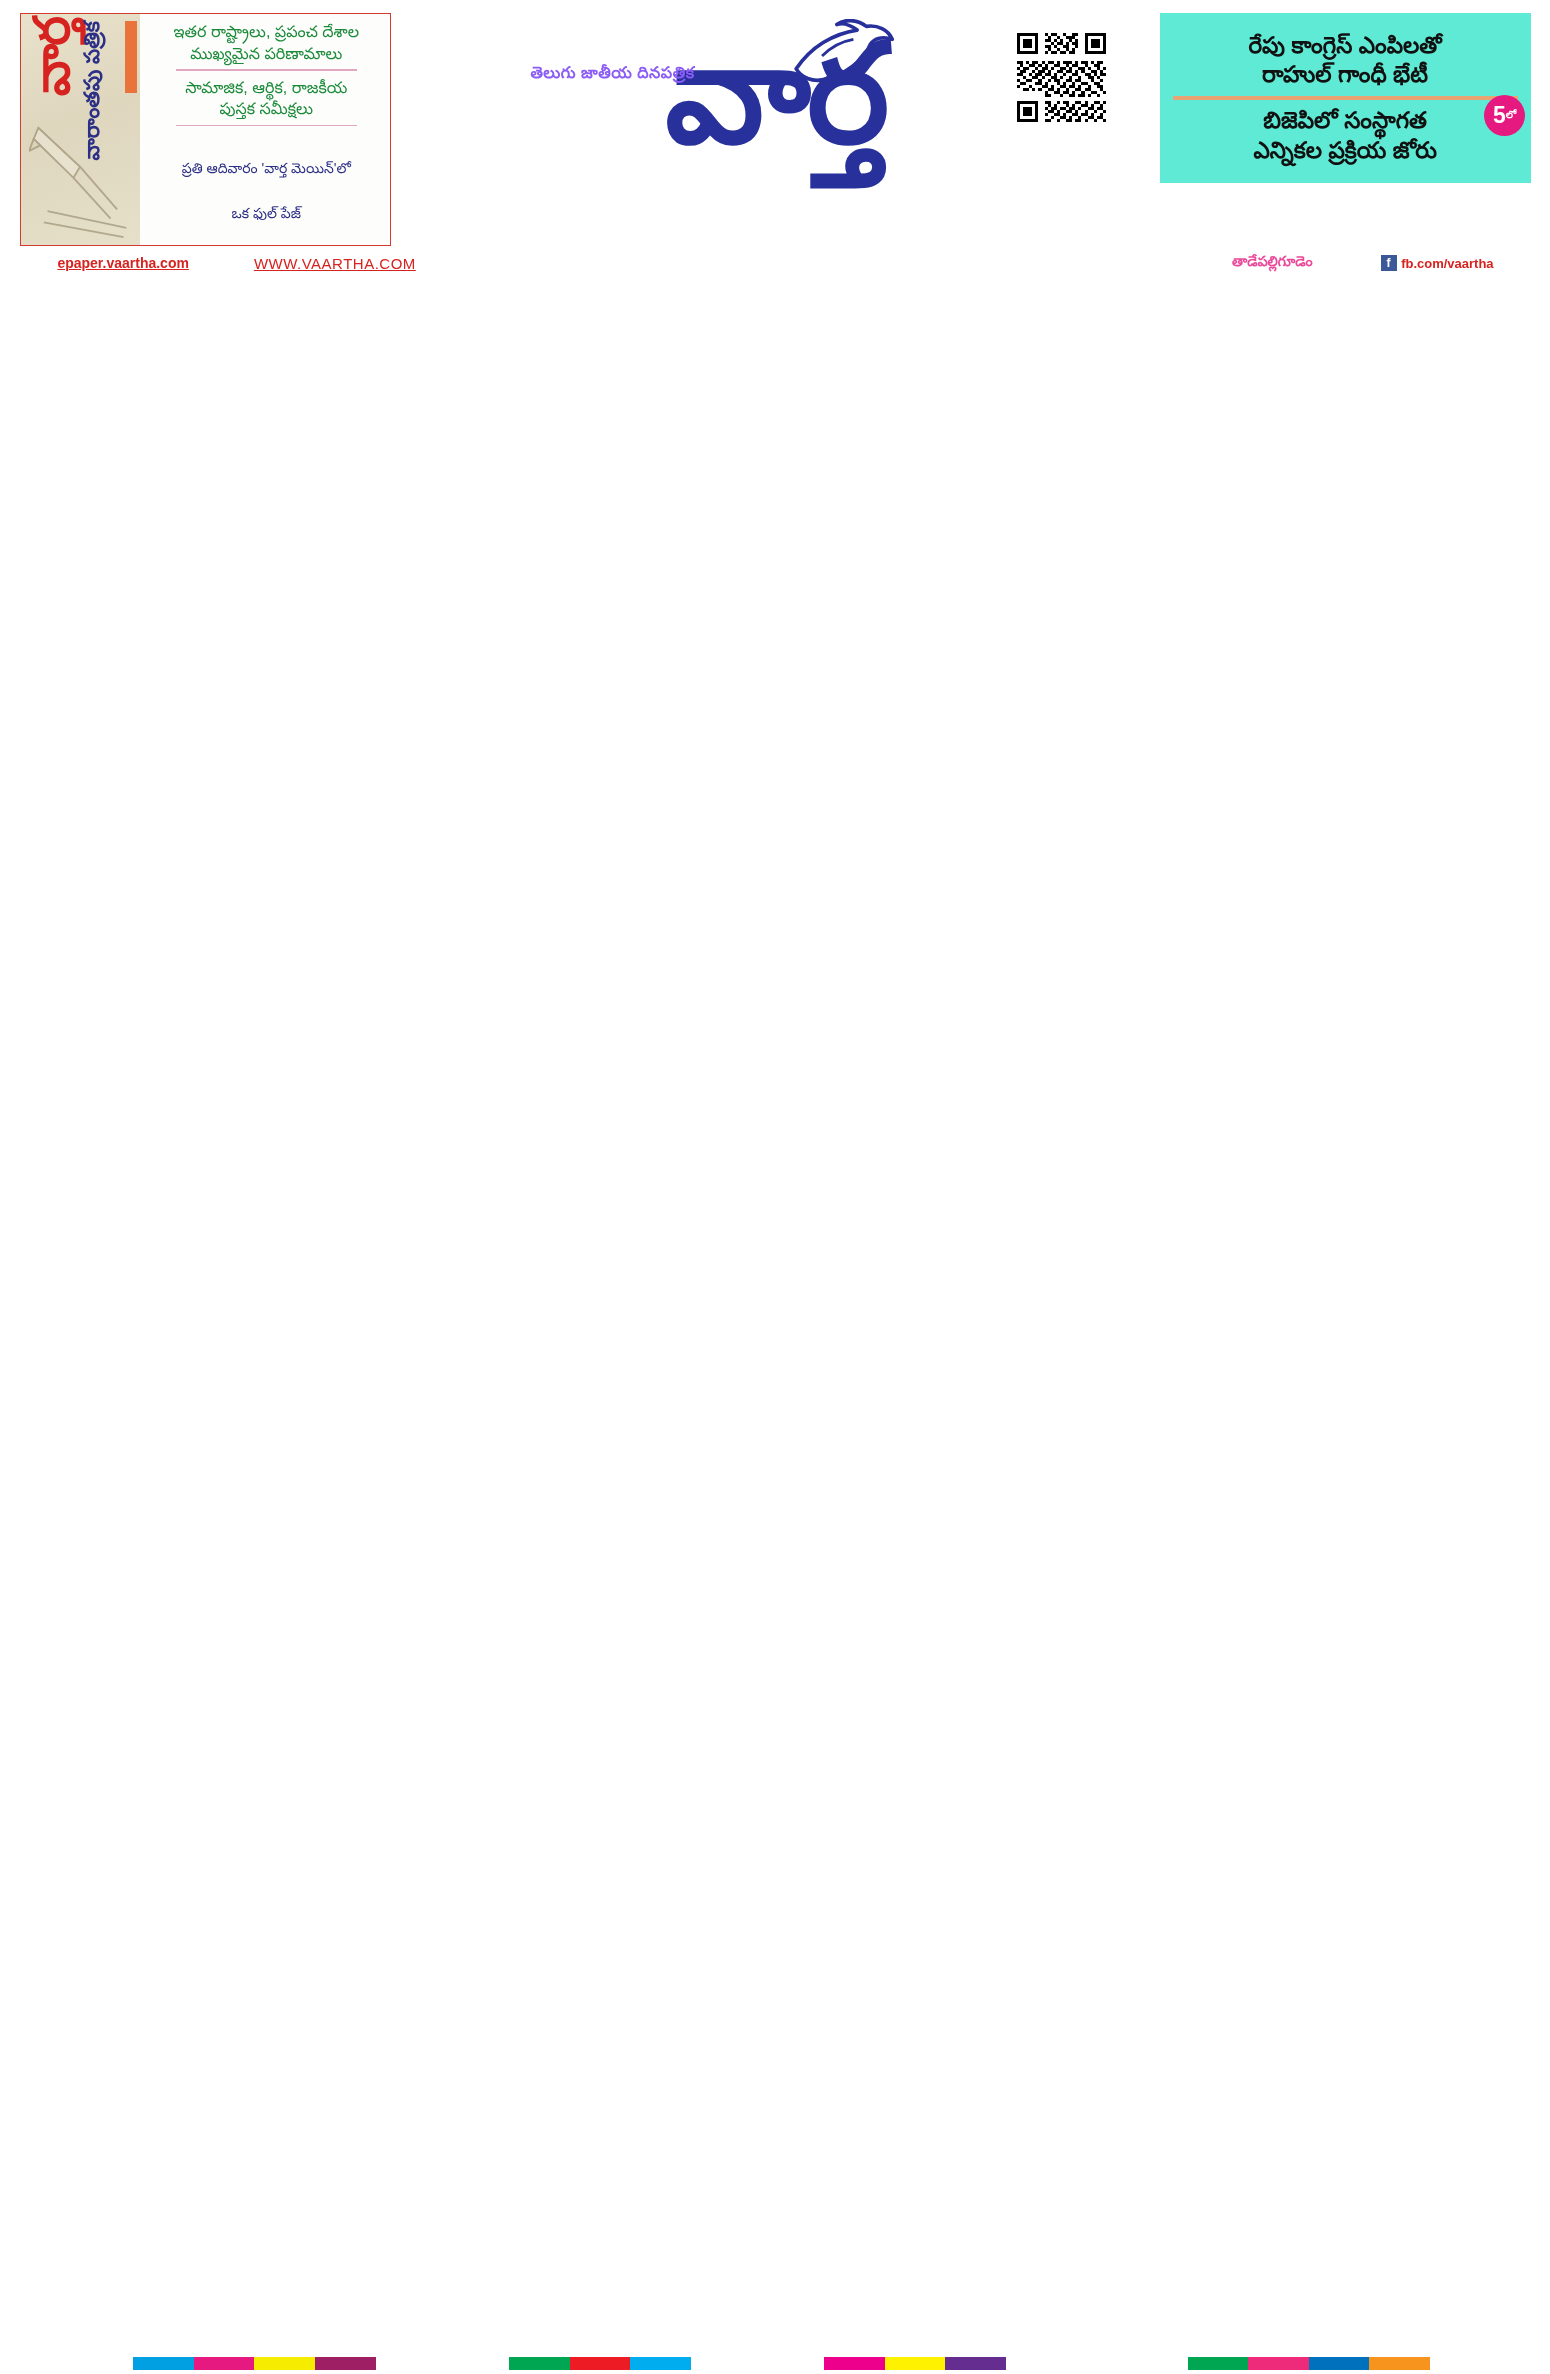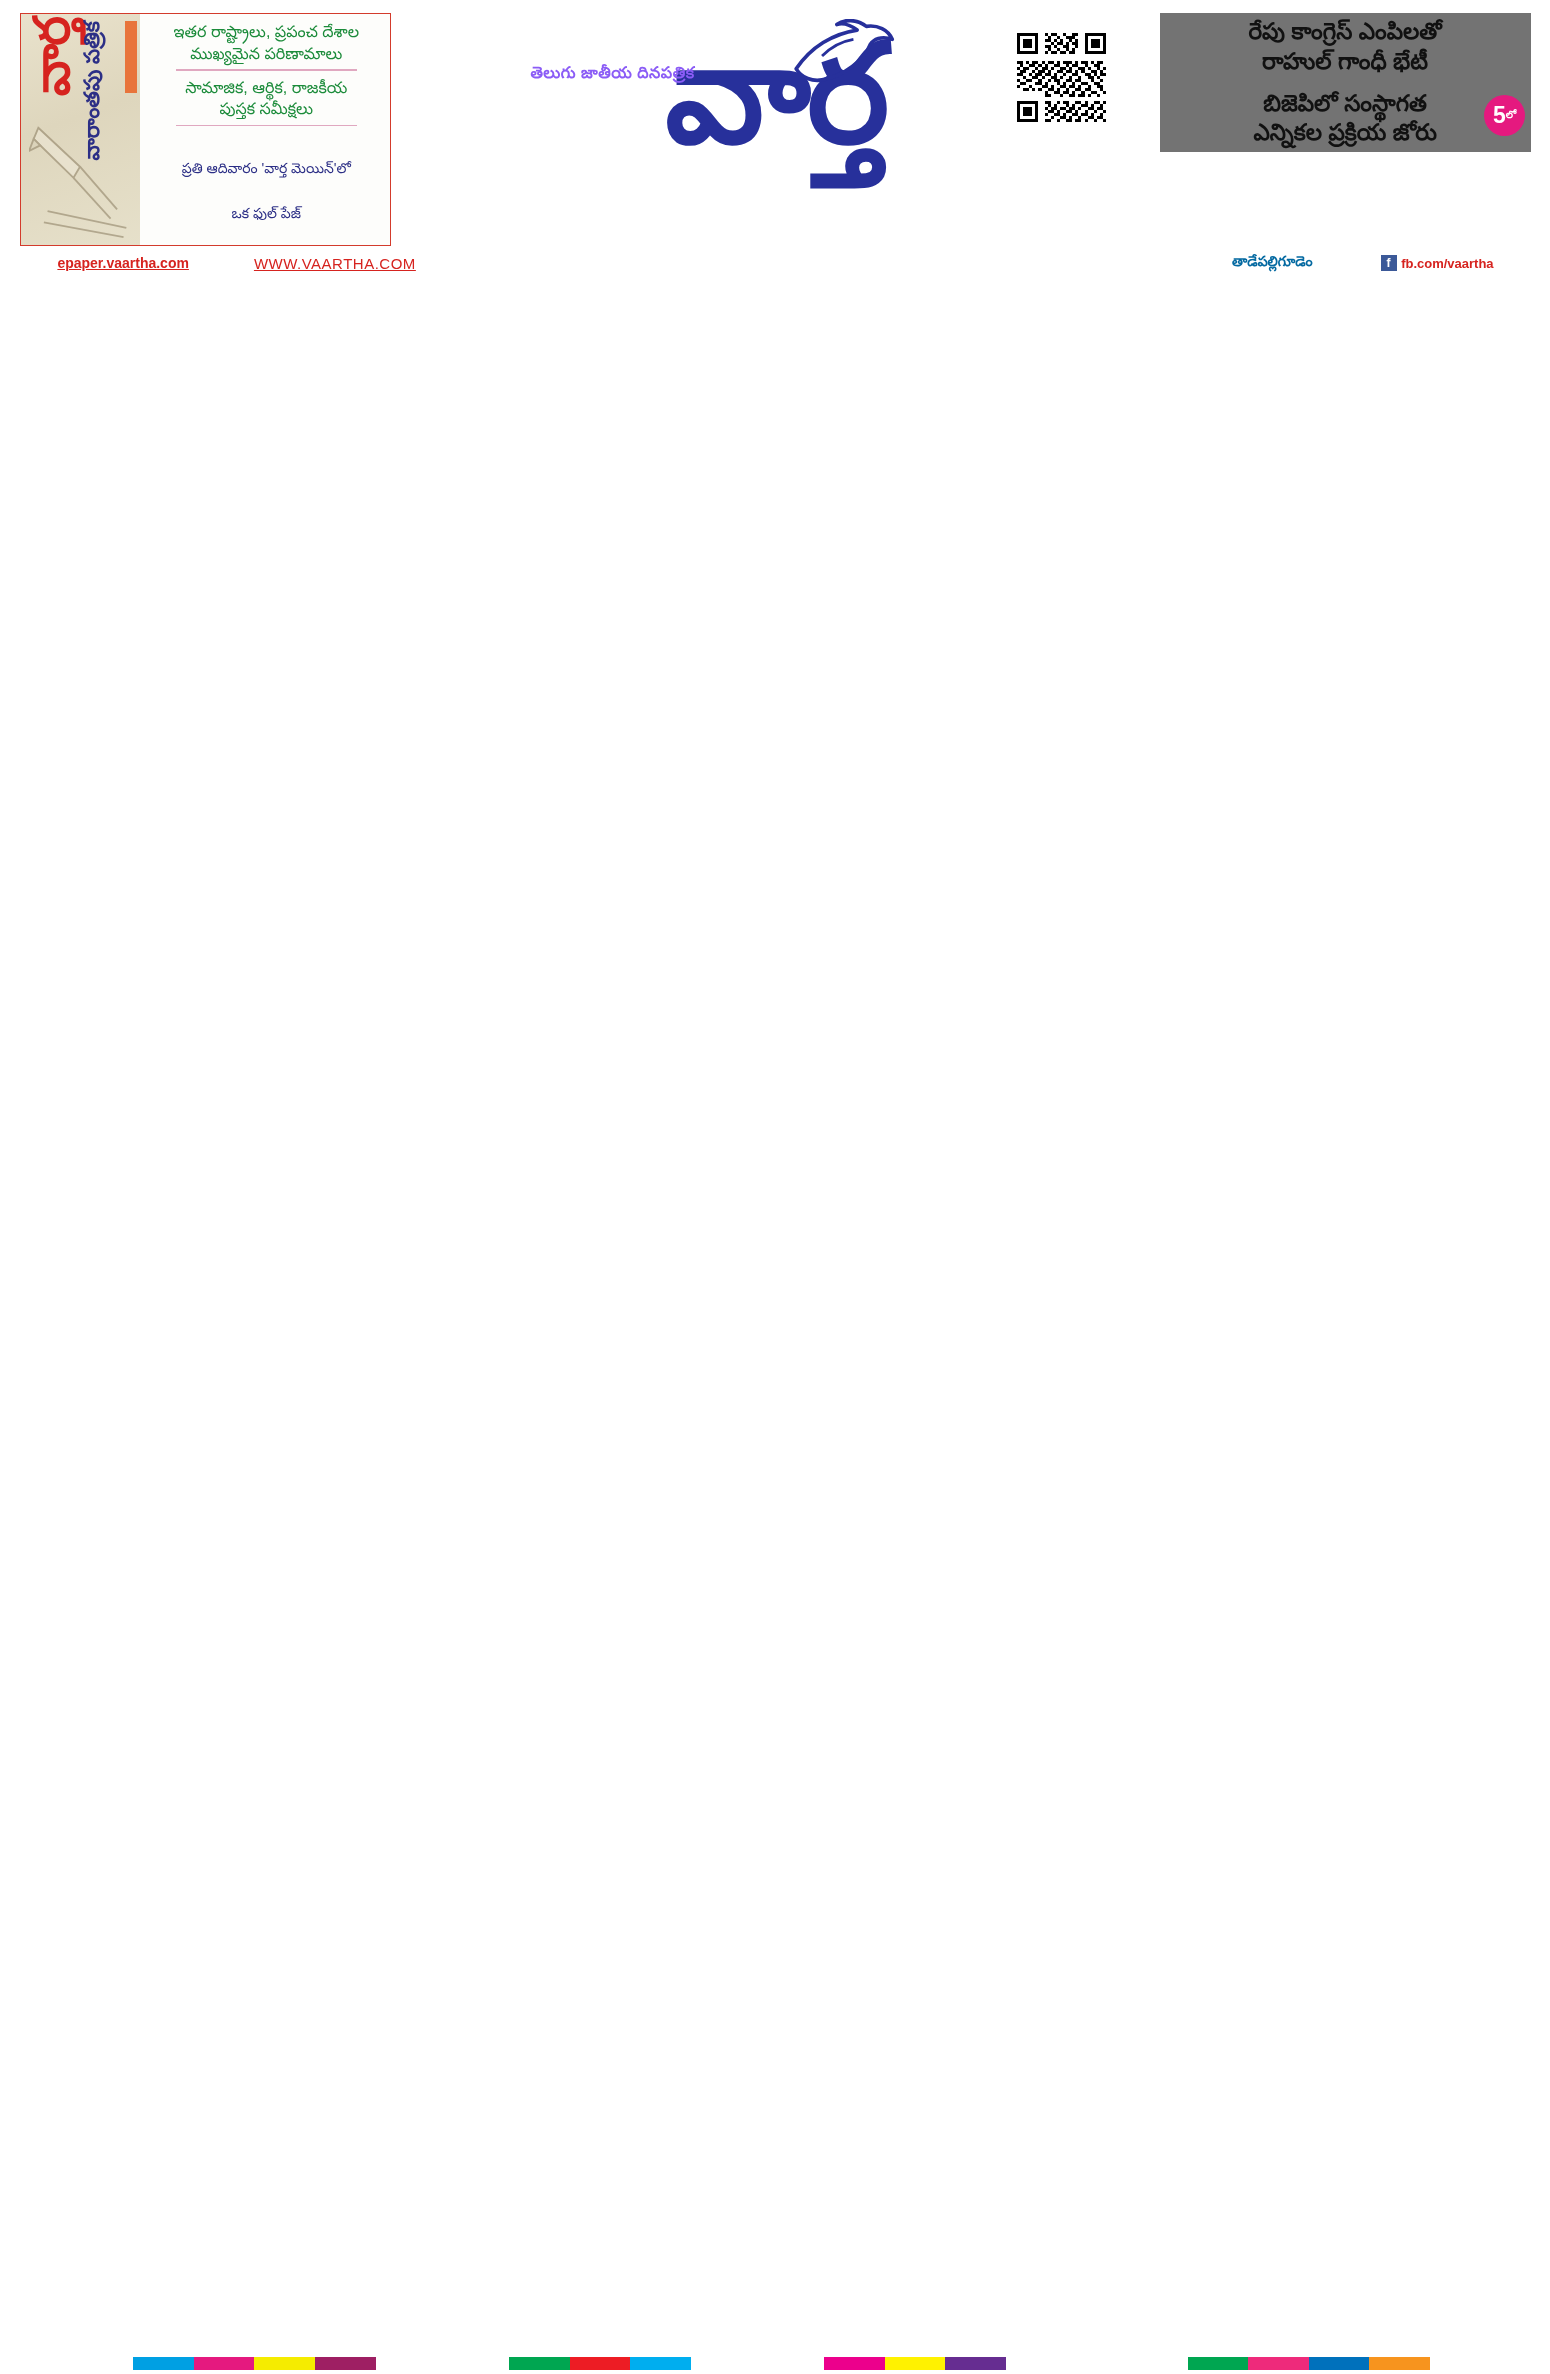--- a/index.html
+++ b/index.html
@@ -35,35 +35,35 @@
   .promo-line.blue{color:#2c2f86;margin-top:27px;}
   .promo-rule{height:1.9px;background:#e0a8c0;margin:5.6px 28px;}
 
   .mast-center{flex:1;position:relative;display:flex;flex-direction:column;align-items:center;justify-content:flex-start;}
   .mast-tag{color:#8b5cf6;font-size:16px;font-weight:bold;position:absolute;left:139px;top:51px;letter-spacing:0.5px;}
   .mast-logo{font-size:139px;font-weight:bold;color:#27309b;line-height:.88;letter-spacing:-3.7px;margin-top:20.4px;font-family:"DejaVu Sans",sans-serif;}
   .bird{position:absolute;left:calc(50% + 9.3px);top:5.6px;width:111px;height:72px;}
   .qr{position:absolute;right:54px;top:20.4px;width:89px;height:89px;}
 
   .mast-right{width:371px;position:relative;}
-  .promo-blue{background:#737373;padding:9.3px 13px;box-sizing:border-box;height:139px;display:flex;flex-direction:column;justify-content:center;}
+  .promo-blue{background:#5eead4;padding:9.3px 13px;box-sizing:border-box;height:170px;display:flex;flex-direction:column;justify-content:center;}
   .promo-blue-l{font-size:23px;font-weight:bold;color:#111;text-align:center;line-height:1.28;}
   .promo-blue-rule{height:3.7px;background:#e8a573;margin:6.5px 0;}
   .badge5{
     position:absolute;right:5.6px;top:82px;width:41px;height:41px;border-radius:50%;
     background:#e5197f;color:#fff;font-size:23px;font-weight:bold;
     display:flex;align-items:center;justify-content:center;line-height:1;
   }
   .badge5 sup{font-size:10.2px;}
 
   
   .mast-links{display:flex;align-items:center;height:28px;position:relative;margin-top:3px;}
   .mast-links .epaper{color:#d6231f;font-size:14px;font-weight:bold;margin-left:37px;}
   .mast-links .www{color:#d6231f;font-size:15px;font-weight:normal;margin-left:65px;letter-spacing:0.5px;}
-  .mast-links .edition{position:absolute;right:218px;font-size:14px;font-weight:bold;color:#0369a1;}
+  .mast-links .edition{position:absolute;right:218px;font-size:14px;font-weight:bold;color:#ec4899;}
   .mast-links .fb{position:absolute;right:37px;font-size:13px;color:#d6231f;font-weight:bold;display:flex;align-items:center;gap:4.6px;}
   .fbicon{width:16px;height:16px;background:#3b5998;color:#fff;font-size:12px;font-weight:bold;display:flex;align-items:center;justify-content:center;}
   .redrule{height:6.5px;background:#d6231f;margin:0.9px 20.4px 0 20.4px;}
 
   .bottomstrip{position:absolute;left:0;bottom:0;width:1551px;height:24px;display:flex;align-items:center;}
   .sw{height:13px;flex:1;}
 </style>
 </head>
 <body>
 

